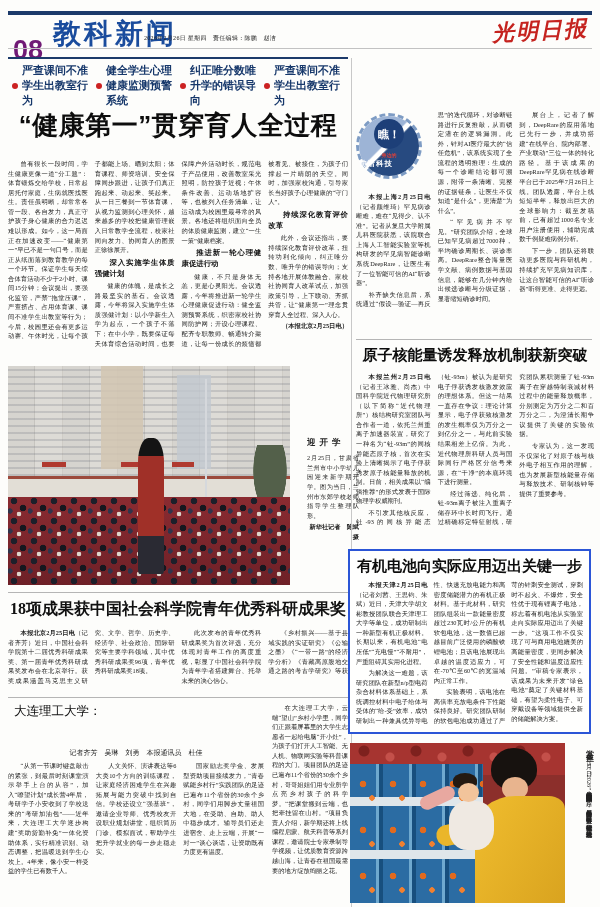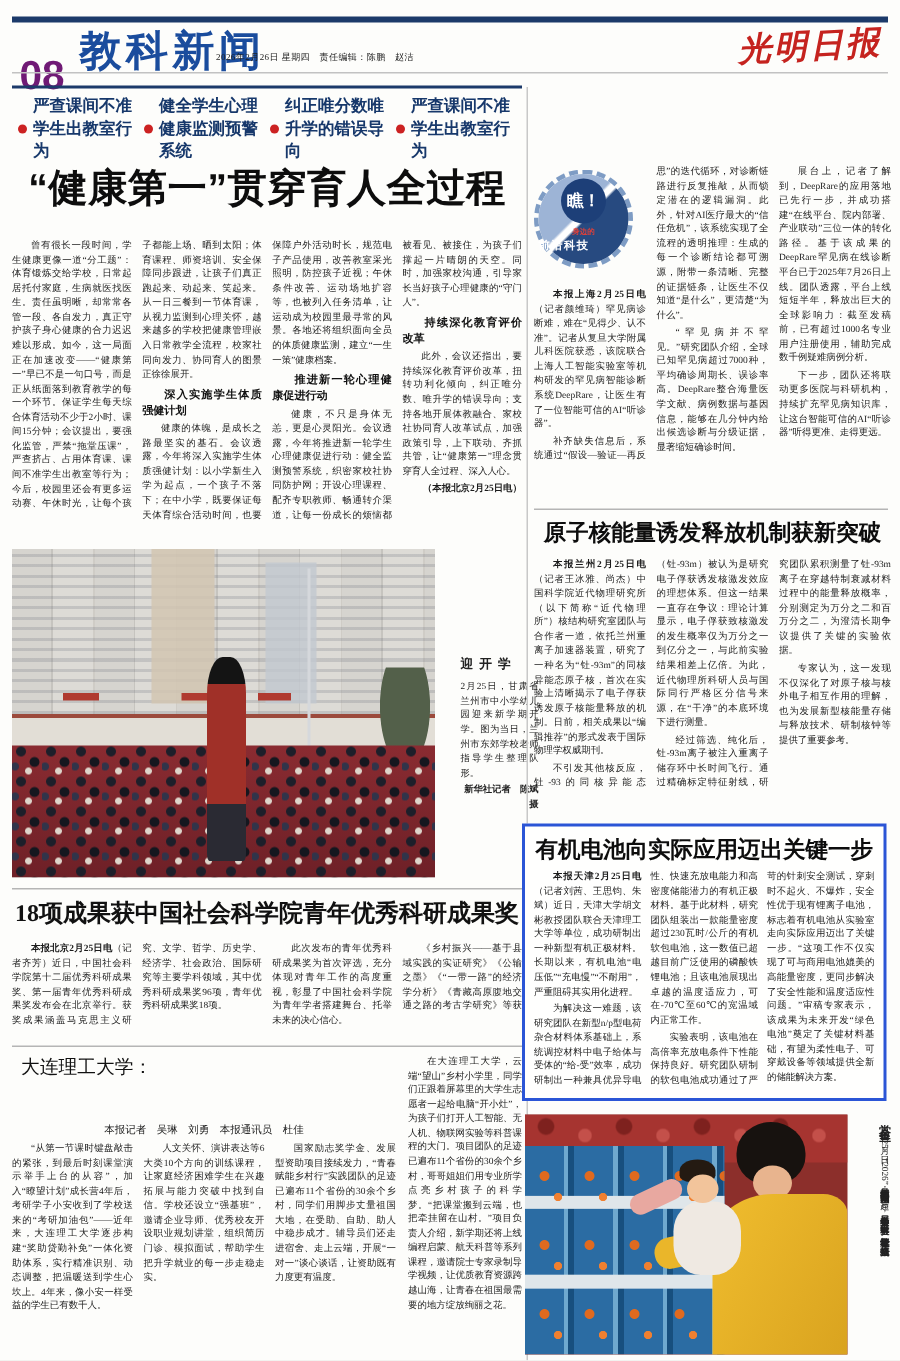--- a/index.html
+++ b/index.html
@@ -194,21 +194,21 @@
   <div class="abs awards-headline">18项成果获中国社会科学院青年优秀科研成果奖</div>
   <div class="abs awards-body body-text">
     <p><b>本报北京2月25日电</b><span>（记者齐芳）近日，中国社会科学院第十二届优秀科研成果奖、第一届青年优秀科研成果奖发布会在北京举行。获奖成果涵盖马克思主义研究、文学、哲学、历史学、经济学、社会政治、国际研究等主要学科领域，其中优秀科研成果奖96项，青年优秀科研成果奖18项。</span></p>
     <p>此次发布的青年优秀科研成果奖为首次评选，充分体现对青年工作的高度重视，彰显了中国社会科学院为青年学者搭建舞台、托举未来的决心信心。</p>
     <p>《乡村振兴——基于县域实践的实证研究》《公输之墨》《“一带一路”的经济学分析》《青藏高原腹地交通之路的考古学研究》等获中国社会科学院第十二届优秀科研成果奖。</p>
 
   </div>
   <div class="abs hline dlut-rule"></div>
 
   <div class="abs dlut-kicker">大连理工大学：</div>
-  <div class="abs dlut-byline">本报记者　吴琳　刘勇　本报通讯员　杜佳</div>
+  <div class="abs dlut-byline">记者齐芳　吴琳　刘勇　本报通讯员　杜佳</div>
   <div class="abs dlut-body body-text">
     <p>“从第一节课时键盘敲击的紧张，到最后时刻课堂演示举手上台的从容”，加入“瞭望计划”成长营4年后，考研学子小安收到了学校送来的“考研加油包”——近年来，大连理工大学逐步构建“奖助贷勤补免”一体化资助体系，实行精准识别、动态调整，把温暖送到学生心坎上。4年来，像小安一样受益的学生已有数千人。</p>
     <p>人文关怀、演讲表达等6大类10个方向的训练课程，让家庭经济困难学生在兴趣拓展与能力突破中找到自信。学校还设立“强基班”，邀请企业导师、优秀校友开设职业规划讲堂，组织简历门诊、模拟面试，帮助学生把升学就业的每一步走稳走实。</p>
     <p>国家励志奖学金、发展型资助项目接续发力，“青春赋能乡村行”实践团队的足迹已遍布11个省份的30余个乡村，同学们用脚步丈量祖国大地，在受助、自助、助人中稳步成才。辅导员们还走进宿舍、走上云端，开展“一对一”谈心谈话，让资助既有力度更有温度。</p>
   </div>
   <div class="abs dlut-col4 body-text">
     <p>在大连理工大学，云端“望山”乡村小学里，同学们正跟着屏幕里的大学生志愿者一起给电脑“开小灶”，为孩子们打开人工智能、无人机、物联网实验等科普课程的大门。项目团队的足迹已遍布11个省份的30余个乡村，哥哥姐姐们用专业所学点亮乡村孩子的科学梦。“把课堂搬到云端，也把牵挂留在山村。”项目负责人介绍，新学期还将上线编程启蒙、航天科普等系列课程，邀请院士专家录制导学视频，让优质教育资源跨越山海，让青春在祖国最需要的地方绽放绚丽之花。</p>
   </div>
 
   <div class="abs vline v-divider"></div>

